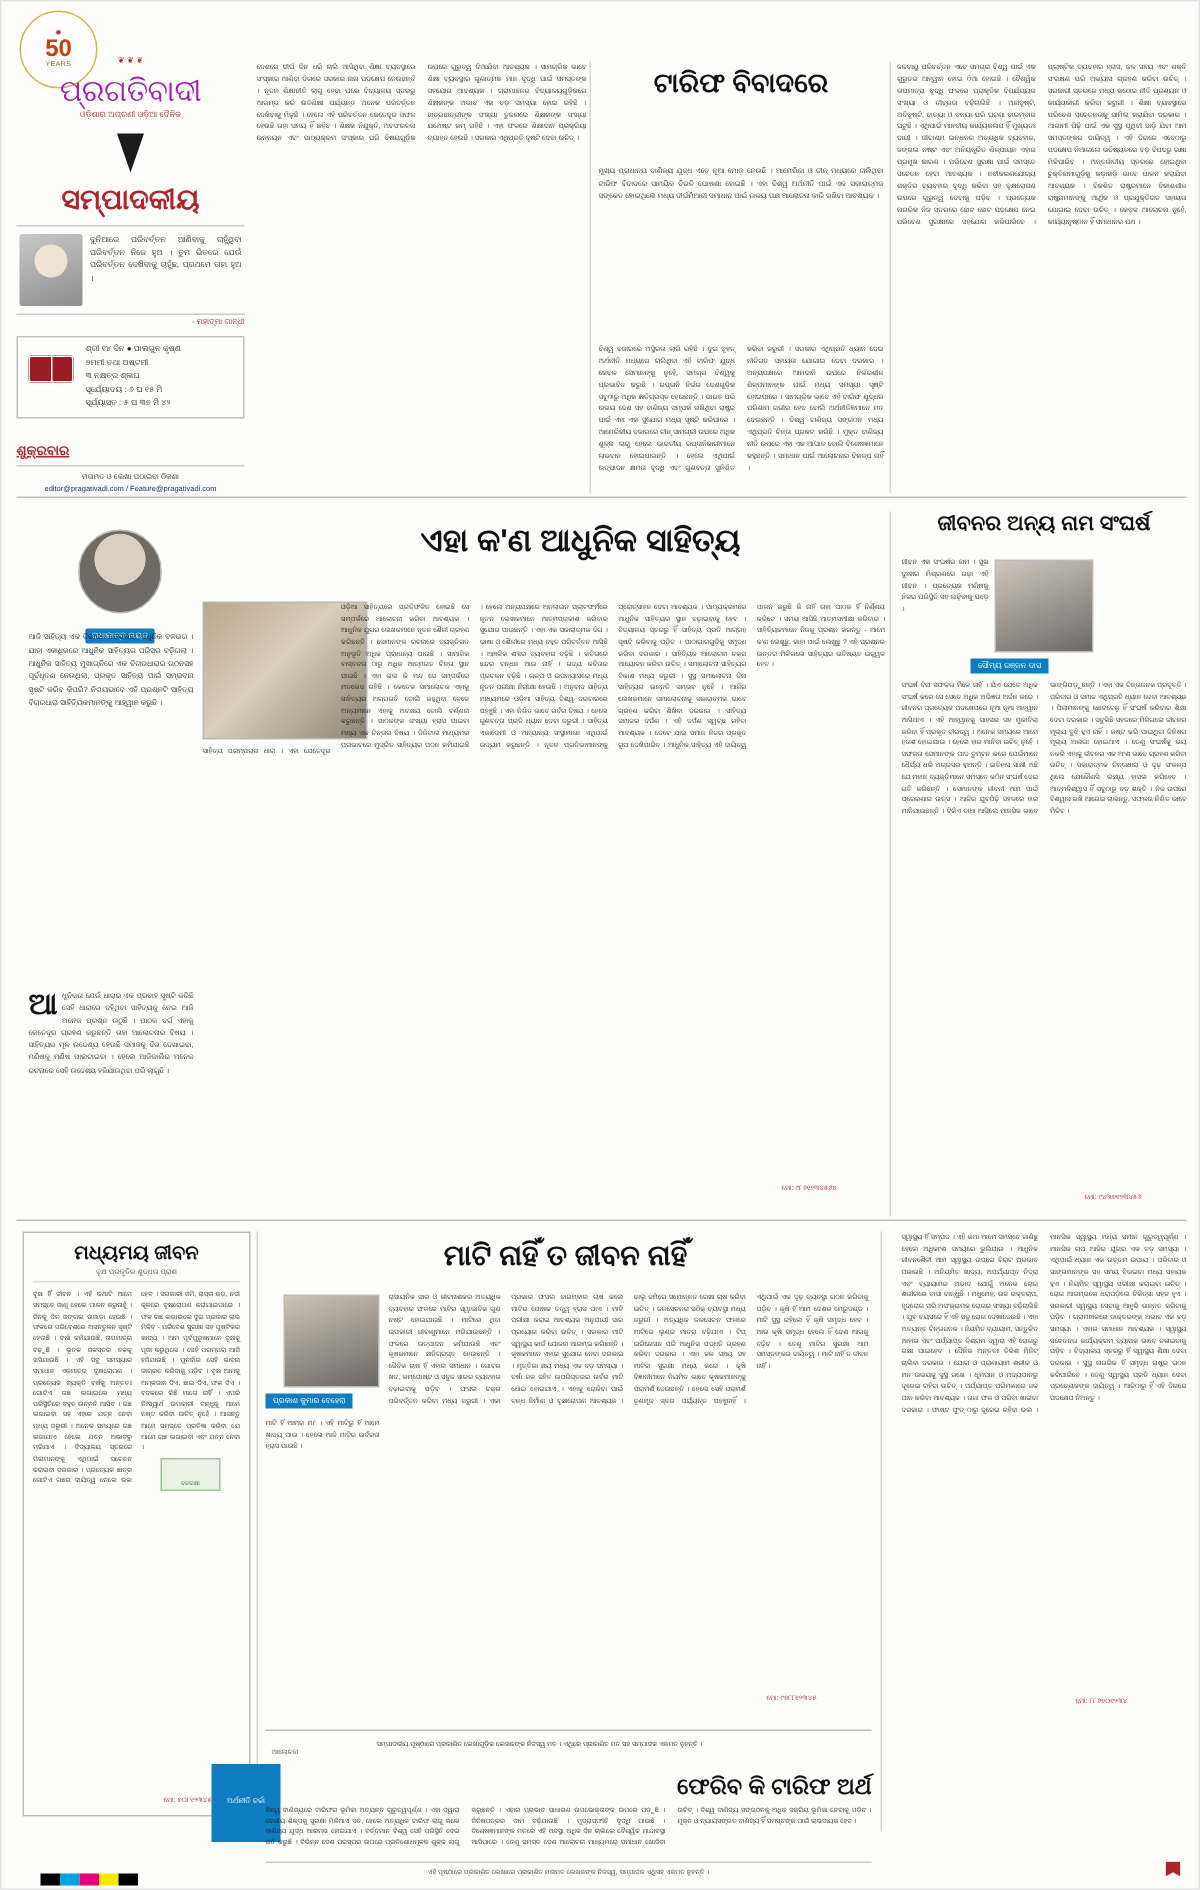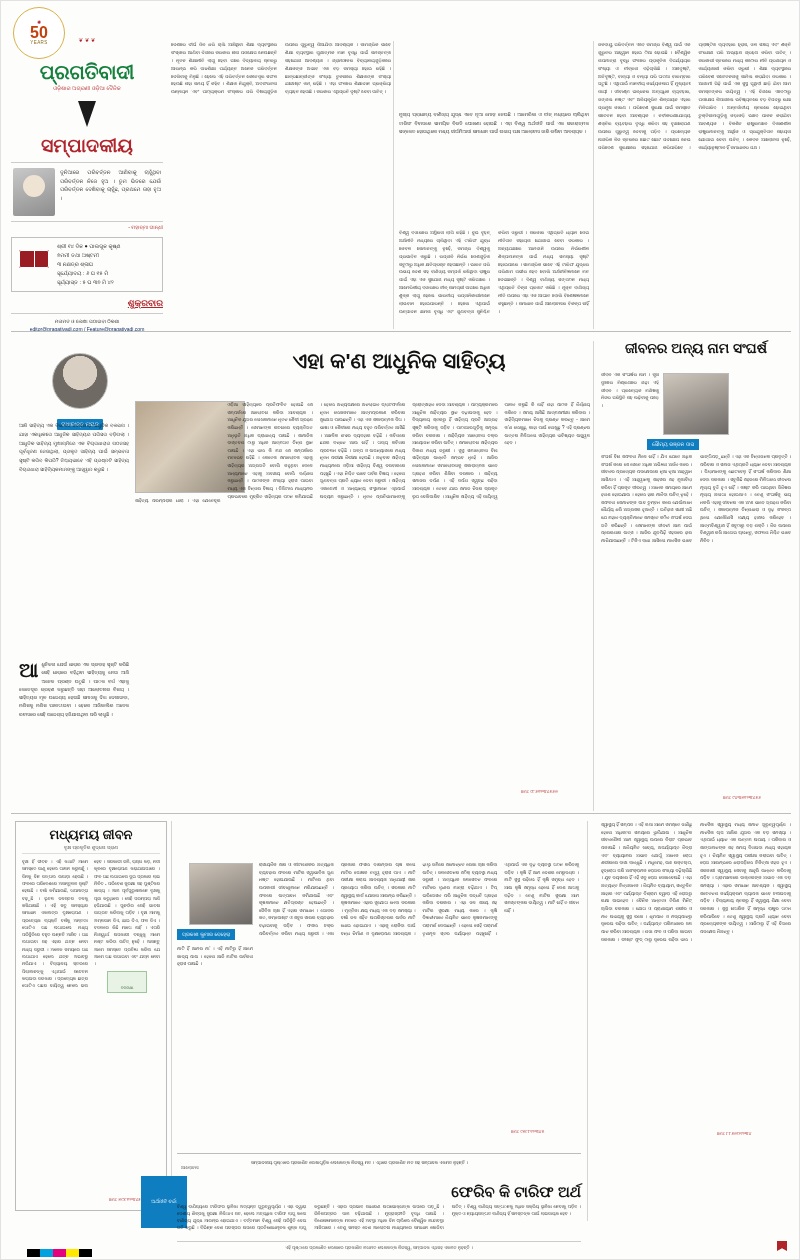--- a/index.html
+++ b/index.html
@@ -64,23 +64,23 @@
   .logo50 .top-ornament { font-size: 5px; color: #b0252c; }
 
   
   .edcol {
     position: absolute;
     top: 36px; left: 10px;
     width: 152px;
   }
   .paper-name {
     text-align: center;
-    font-size: 20px; font-weight: bold; color: #15803d;
+    font-size: 20px; font-weight: normal; color: #a21caf;
     letter-spacing: -.3px;
-    margin: 18px 0 1px;
+    margin: 6px 0 1px;
   }
   .paper-tag {
     text-align: center; font-size: 5.5px; color: #b0252c; margin-bottom: 3px;
   }
   .quill {
     width: 100%; height: 38px;
     display: flex; align-items: center; justify-content: center;
   }
   .quill .nib {
     width: 0; height: 0;
@@ -133,22 +133,22 @@
     box-shadow: inset 0 0 0 1px #fff, inset 0 0 0 2px #9b1d24;
     position: relative;
   }
   .book-ico .book::after {
     content:""; position:absolute; left:50%; top:0; bottom:0;
     width:1px; background:#fff;
   }
   .almanac-lines { font-size: 5.4px; line-height: 1.65; color: #222; }
   .almanac-lines div { white-space: nowrap; }
   .weekday {
-    text-align: right; color: #b0252c; font-size: 9px; font-weight: bold;
-    margin-top: 6px;
+    text-align: left; color: #b0252c; font-size: 9px; font-weight: bold;
+    margin-top: 16px;
     text-decoration: underline;
   }
   .contact {
     border-top: 1px solid #ccc;
     margin-top: 4px; padding-top: 3px;
     font-size: 5px; line-height: 1.6; text-align: center; color: #222;
   }
   .contact .mail { color: #15306b; }
 
   
@@ -180,21 +180,21 @@
     font-size: 4.6px; line-height: 1.72; text-align: justify; color: #1b1b1b;
   }
 
   .rule {
     position: absolute; background: #bdbdbd; height: 1px;
   }
   .vrule { position: absolute; background: #d5d5d5; width: 1px; }
 
   
   .feature-head {
-    position: absolute; top: 348px; left: 198px; width: 400px;
+    position: absolute; top: 348px; left: 186px; width: 400px;
     text-align: center;
     font-size: 21px; font-weight: bold; color: #111;
   }
   .author-box {
     position: absolute; top: 352px; left: 24px; width: 110px;
     text-align: center;
   }
   .author-pic {
     width: 56px; height: 56px; border-radius: 50%;
     margin: 0 auto 3px;
@@ -396,20 +396,21 @@
 
     <div class="contact">
       <div>ମତାମତ ଓ ଲେଖା ପଠାଇବା ଠିକଣା</div>
       <div class="mail">editor@pragativadi.com / Feature@pragativadi.com</div>
     </div>
   </div>
 
   <div class="edtop">ଦେଶରେ ଦୀର୍ଘ ଦିନ ଧରି ଚାଲି ଆସିଥିବା ଶିକ୍ଷା ବ୍ୟବସ୍ଥାରେ ସଂସ୍କାର ଆଣିବା ଦିଗରେ ସରକାର ନାନା ପଦକ୍ଷେପ ନେଉଛନ୍ତି । ନୂତନ ଶିକ୍ଷାନୀତି ଲାଗୁ ହେବା ପରେ ବିଦ୍ୟାଳୟ ସ୍ତରରୁ ଆରମ୍ଭ କରି ଉଚ୍ଚଶିକ୍ଷା ପର୍ଯ୍ୟନ୍ତ ଅନେକ ପରିବର୍ତ୍ତନ ଦେଖିବାକୁ ମିଳୁଛି । ହେଲେ ଏହି ପରିବର୍ତ୍ତନ କେତେଦୂର ସଫଳ ହେଉଛି ତାହା ସମୟ ହିଁ କହିବ । ଶିକ୍ଷକ ନିଯୁକ୍ତି, ଅବସଂରଚନା ଉନ୍ନୟନ ଏବଂ ପାଠ୍ୟକ୍ରମ ସଂସ୍କାର ପରି ବିଷୟଗୁଡ଼ିକ ଉପରେ ଗୁରୁତ୍ୱ ଦିଆଯିବା ଆବଶ୍ୟକ । ସାମଗ୍ରିକ ଭାବେ ଶିକ୍ଷା ବ୍ୟବସ୍ଥାର ଗୁଣାତ୍ମକ ମାନ ବୃଦ୍ଧି ପାଇଁ ସମସ୍ତଙ୍କ ସହଯୋଗ ଆବଶ୍ୟକ । ଗ୍ରାମାଞ୍ଚଳର ବିଦ୍ୟାଳୟଗୁଡ଼ିକରେ ଶିକ୍ଷକଙ୍କ ଅଭାବ ଏକ ବଡ଼ ସମସ୍ୟା ହୋଇ ରହିଛି । ଛାତ୍ରଛାତ୍ରୀଙ୍କ ସଂଖ୍ୟା ତୁଳନାରେ ଶିକ୍ଷକଙ୍କ ସଂଖ୍ୟା ଯଥେଷ୍ଟ କମ୍ ରହିଛି । ଏହା ଫଳରେ ଶିକ୍ଷାଦାନ ପ୍ରକ୍ରିୟା ବ୍ୟାହତ ହେଉଛି । ସରକାର ଏଥିପ୍ରତି ଦୃଷ୍ଟି ଦେବା ଉଚିତ୍ ।</div>
 
   <div class="lead-head">
+    <div class="h1">ଟାରିଫ ବିବାଦରେ</div>
   </div>
   <div class="lead-body">ମୁଖ୍ୟ ପ୍ରାଧାନ୍ୟ ବାଣିଜ୍ୟ ଯୁଦ୍ଧ ଏବେ ନୂଆ ମୋଡ଼ ନେଉଛି । ଆମେରିକା ଓ ଚୀନ୍ ମଧ୍ୟରେ ଚାଲିଥିବା ଟାରିଫ ବିବାଦରେ ସାମୟିକ ବିରତି ଘୋଷଣା ହୋଇଛି । ଏହା ବିଶ୍ୱ ଅର୍ଥନୀତି ପାଇଁ ଏକ ସକାରାତ୍ମକ ସଙ୍କେତ ହୋଇଥିଲେ ମଧ୍ୟ ଦୀର୍ଘମିଆଦୀ ସମାଧାନ ପାଇଁ ଉଭୟ ପକ୍ଷ ଆଲୋଚନା ଜାରି ରଖିବା ଆବଶ୍ୟକ ।</div>
   <div class="lead-body2">ବିଶ୍ୱ ବଜାରରେ ଅସ୍ଥିରତା ଲାଗି ରହିଛି । ଦୁଇ ବୃହତ୍ ଅର୍ଥନୀତି ମଧ୍ୟରେ ଚାଲିଥିବା ଏହି ଟାରିଫ ଯୁଦ୍ଧ କେବଳ ସେମାନଙ୍କୁ ନୁହେଁ, ସମଗ୍ର ବିଶ୍ୱକୁ ପ୍ରଭାବିତ କରୁଛି । ରପ୍ତାନି ନିର୍ଭର ଦେଶଗୁଡ଼ିକ ସବୁଠାରୁ ଅଧିକ କ୍ଷତିଗ୍ରସ୍ତ ହେଉଛନ୍ତି । ଭାରତ ପରି ଉଭୟ ଦେଶ ସହ ବାଣିଜ୍ୟ ସମ୍ପର୍କ ରଖିଥିବା ରାଷ୍ଟ୍ର ପାଇଁ ଏହା ଏକ ସୁଯୋଗ ମଧ୍ୟ ସୃଷ୍ଟି କରିପାରେ । ଆମେରିକୀୟ ବଜାରରେ ଚୀନ୍ ସାମଗ୍ରୀ ଉପରେ ଅଧିକ ଶୁଳ୍କ ଲାଗୁ ହେଲେ ଭାରତୀୟ ରପ୍ତାନିକାରୀମାନେ ଲାଭବାନ ହୋଇପାରନ୍ତି । ହେଲେ ଏଥିପାଇଁ ଉତ୍ପାଦନ କ୍ଷମତା ବୃଦ୍ଧି ଏବଂ ଗୁଣବତ୍ତା ସୁନିଶ୍ଚିତ କରିବା ଜରୁରୀ । ସରକାର ଏଥିପ୍ରତି ଧ୍ୟାନ ଦେଇ ନୀତିଗତ ସହାୟତା ଯୋଗାଇ ଦେବା ଦରକାର । ଅନ୍ୟପକ୍ଷରେ ଆମଦାନି ଉପରେ ନିର୍ଭରଶୀଳ ଶିଳ୍ପମାନଙ୍କ ପାଇଁ ମଧ୍ୟ ସମସ୍ୟା ସୃଷ୍ଟି ହୋଇପାରେ । ସାମଗ୍ରିକ ଭାବେ ଏହି ଟାରିଫ ଯୁଦ୍ଧର ପରିଣାମ ଗଭୀର ହେବ ବୋଲି ଅର୍ଥନୀତିଜ୍ଞମାନେ ମତ ଦେଇଛନ୍ତି । ବିଶ୍ୱ ବାଣିଜ୍ୟ ସଙ୍ଗଠନ ମଧ୍ୟ ଏଥିପ୍ରତି ଚିନ୍ତା ପ୍ରକଟ କରିଛି । ମୁକ୍ତ ବାଣିଜ୍ୟ ନୀତି ଉପରେ ଏହା ଏକ ଆଘାତ ବୋଲି ବିଶେଷଜ୍ଞମାନେ କହୁଛନ୍ତି । ସମାଧାନ ପାଇଁ ଆଲୋଚନାର ବିକଳ୍ପ ନାହିଁ ।</div>
 
   <div class="rightcol-top">ଜଳବାୟୁ ପରିବର୍ତ୍ତନ ଏବେ ସମଗ୍ର ବିଶ୍ୱ ପାଇଁ ଏକ ଗୁରୁତର ଆହ୍ୱାନ ହୋଇ ଠିଆ ହୋଇଛି । ବୈଶ୍ୱିକ ତାପମାତ୍ରା ବୃଦ୍ଧି ଫଳରେ ପ୍ରାକୃତିକ ବିପର୍ଯ୍ୟୟର ସଂଖ୍ୟା ଓ ତୀବ୍ରତା ବଢ଼ିଚାଲିଛି । ଅନାବୃଷ୍ଟି, ଅତିବୃଷ୍ଟି, ବାତ୍ୟା ଓ ବନ୍ୟା ପରି ଘଟଣା ବାରମ୍ବାର ଘଟୁଛି । ଏଥିପାଇଁ ମାନବୀୟ କାର୍ଯ୍ୟକଳାପ ହିଁ ମୁଖ୍ୟତଃ ଦାୟୀ । ଜୀବାଶ୍ମ ଇନ୍ଧନର ଅତ୍ୟଧିକ ବ୍ୟବହାର, ଜଙ୍ଗଲ ନଷ୍ଟ ଏବଂ ଅନିୟନ୍ତ୍ରିତ ଶିଳ୍ପାୟନ ଏହାର ପ୍ରମୁଖ କାରଣ । ପରିବେଶ ସୁରକ୍ଷା ପାଇଁ ସମସ୍ତେ ସଚେତନ ହେବା ଆବଶ୍ୟକ । ନବୀକରଣଯୋଗ୍ୟ ଶକ୍ତିର ବ୍ୟବହାର ବୃଦ୍ଧି କରିବା ସହ ବୃକ୍ଷରୋପଣ ଉପରେ ଗୁରୁତ୍ୱ ଦେବାକୁ ପଡ଼ିବ । ପ୍ରତ୍ୟେକ ନାଗରିକ ନିଜ ସ୍ତରରେ ଛୋଟ ଛୋଟ ପଦକ୍ଷେପ ନେଇ ପରିବେଶ ସୁରକ୍ଷାରେ ସହଯୋଗ କରିପାରିବେ । ପ୍ଲାଷ୍ଟିକ ବ୍ୟବହାର ହ୍ରାସ, ଜଳ ସଞ୍ଚୟ ଏବଂ ଶକ୍ତି ସଂରକ୍ଷଣ ପରି ଅଭ୍ୟାସ ଗ୍ରହଣ କରିବା ଉଚିତ୍ । ସରକାରୀ ସ୍ତରରେ ମଧ୍ୟ କଠୋର ନୀତି ପ୍ରଣୟନ ଓ କାର୍ଯ୍ୟକାରୀ କରିବା ଜରୁରୀ । ଶିକ୍ଷା ବ୍ୟବସ୍ଥାରେ ପରିବେଶ ସଚେତନତାକୁ ସାମିଲ କରାଯିବା ଦରକାର । ଆଗାମୀ ପିଢ଼ି ପାଇଁ ଏକ ସୁସ୍ଥ ପୃଥିବୀ ଛାଡ଼ି ଯିବା ଆମ ସମସ୍ତଙ୍କର ଦାୟିତ୍ୱ । ଏହି ଦିଗରେ ଏବେଠାରୁ ପଦକ୍ଷେପ ନିଆଗଲେ ଭବିଷ୍ୟତରେ ବଡ଼ ବିପଦରୁ ରକ୍ଷା ମିଳିପାରିବ । ଅନ୍ତର୍ଜାତୀୟ ସ୍ତରରେ ହୋଇଥିବା ଚୁକ୍ତିନାମାଗୁଡ଼ିକୁ କଡ଼ାକଡ଼ି ଭାବେ ପାଳନ କରାଯିବା ଆବଶ୍ୟକ । ବିକଶିତ ରାଷ୍ଟ୍ରମାନେ ବିକାଶଶୀଳ ରାଷ୍ଟ୍ରମାନଙ୍କୁ ଆର୍ଥିକ ଓ ପ୍ରଯୁକ୍ତିଗତ ସହାୟତା ଯୋଗାଇ ଦେବା ଉଚିତ୍ । କେବଳ ଆଲୋଚନା ନୁହେଁ, କାର୍ଯ୍ୟାନୁଷ୍ଠାନ ହିଁ ସମାଧାନର ପଥ ।</div>
 
   <div class="rule" style="top:330px; left:10px; width:780px;"></div>
   <div class="vrule" style="top:40px; left:392px; height:288px;"></div>
   <div class="vrule" style="top:40px; left:592px; height:288px;"></div>
   <div class="vrule" style="top:340px; left:592px; height:470px;"></div>
@@ -445,20 +446,21 @@
     <div class="sub">ବୃକ୍ଷ ପ୍ରକୃତିର ଶୁଦ୍ଧତା ପ୍ରାଣ</div>
     <div class="txt">
       <span>ବୃକ୍ଷ ହିଁ ଜୀବନ । ଏହି କଥାଟି ଆମେ ସମସ୍ତେ ଜାଣୁ ହେଲେ ପାଳନ କରୁନାହୁଁ । ଦିନକୁ ଦିନ ଜଙ୍ଗଲ ଉଜାଡ଼ା ହେଉଛି । ଫଳରେ ପରିବେଶରେ ଅସନ୍ତୁଳନ ସୃଷ୍ଟି ହେଉଛି । ବର୍ଷା କମିଯାଉଛି, ତାପମାତ୍ରା ବଢ଼ୁଛି । ଭୂତଳ ଜଳସ୍ତର ତଳକୁ ଖସିଯାଉଛି । ଏହି ସବୁ ସମସ୍ୟାର ସମାଧାନ ଏକମାତ୍ର ବୃକ୍ଷରୋପଣ । ପ୍ରତ୍ୟେକ ବ୍ୟକ୍ତି ବର୍ଷକୁ ଅନ୍ତତଃ ଗୋଟିଏ ଗଛ ଲଗାଇଲେ ମଧ୍ୟ ପରିସ୍ଥିତିରେ ବହୁତ ଉନ୍ନତି ଆସିବ । ଗଛ ଲଗାଇବା ସହ ଏହାର ଯତ୍ନ ନେବା ମଧ୍ୟ ଜରୁରୀ । ଅନେକ ସମୟରେ ଗଛ ଲଗାଯାଏ ହେଲେ ଯତ୍ନ ଅଭାବରୁ ମରିଯାଏ । ବିଦ୍ୟାଳୟ ସ୍ତରରେ ପିଲାମାନଙ୍କୁ ଏଥିପାଇଁ ସଚେତନ କରାଇବା ଦରକାର । ପ୍ରତ୍ୟେକ ଛାତ୍ର ଗୋଟିଏ ଗଛର ଦାୟିତ୍ୱ ନେଲେ ଭଲ ହେବ । ସରକାରୀ ଜମି, ରାସ୍ତା କଡ଼, ନଦୀ କୂଳରେ ବୃକ୍ଷରୋପଣ କରାଯାଇପାରେ । ଫଳ ଗଛ ଲଗାଇଲେ ଦୁଇ ପ୍ରକାର ଲାଭ ମିଳିବ - ପରିବେଶ ସୁରକ୍ଷା ସହ ପୁଷ୍ଟିକର ଖାଦ୍ୟ । ଆମ ପୂର୍ବପୁରୁଷମାନେ ବୃକ୍ଷକୁ ପୂଜା କରୁଥିଲେ । ସେହି ପରମ୍ପରା ଆଜି ହଜିଯାଉଛି । ପୁନର୍ବାର ସେହି ଭାବନା ଜାଗ୍ରତ କରିବାକୁ ପଡ଼ିବ । ବୃକ୍ଷ ଆମକୁ ଅମ୍ଳଜାନ ଦିଏ, ଛାଇ ଦିଏ, ଫଳ ଦିଏ । ବଦଳରେ କିଛି ମାଗେ ନାହିଁ । ଏପରି ନିଃସ୍ୱାର୍ଥ ଉପକାରୀ ବନ୍ଧୁକୁ ଆମେ ନଷ୍ଟ କରିବା ଉଚିତ୍ ନୁହେଁ । ଆସନ୍ତୁ ଆମେ ସମସ୍ତେ ପ୍ରତିଜ୍ଞା କରିବା ଯେ ଆମେ ଗଛ ଲଗାଇବା ଏବଂ ଯତ୍ନ ନେବା ।</span>
       <div class="ml-logo">
           <span>ବନରକ୍ଷା</span>
         </div>
     </div>
   </div>
   <div class="credit" style="top:1196px; left:108px;">ମୋ: ୭୦୮୧୨୩୪୫୬</div>
 
+  <div class="bm-head">ମାଟି ନାହିଁ ତ ଜୀବନ ନାହିଁ</div>
   <div class="bm-pic"></div>
   <span class="bm-name">ପ୍ରକାଶ କୁମାର ବେହେରା</span>
   <div class="bm-cols-left">ମାଟି ହିଁ ଆମର ମା' । ଏହି ମାଟିରୁ ହିଁ ଆମେ ଖାଦ୍ୟ ପାଉ । ହେଲେ ଆଜି ମାଟିର ଉର୍ବରତା ହ୍ରାସ ପାଉଛି ।</div>
   <div class="bm-cols">ରାସାୟନିକ ସାର ଓ କୀଟନାଶକର ଅତ୍ୟଧିକ ବ୍ୟବହାର ଫଳରେ ମାଟିର ସ୍ୱାଭାବିକ ଗୁଣ ନଷ୍ଟ ହୋଇଯାଉଛି । ମାଟିରେ ଥିବା ଉପକାରୀ ଜୀବାଣୁମାନେ ମରିଯାଉଛନ୍ତି । ଫଳରେ ଉତ୍ପାଦନ କମିଯାଉଛି ଏବଂ କୃଷକମାନେ କ୍ଷତିଗ୍ରସ୍ତ ହେଉଛନ୍ତି । ଜୈବିକ ଚାଷ ହିଁ ଏହାର ସମାଧାନ । ଗୋବର ଖତ, କମ୍ପୋଷ୍ଟ ଓ ସବୁଜ ସାରର ବ୍ୟବହାର ବଢ଼ାଇବାକୁ ପଡ଼ିବ । ଫସଲ ଚକ୍ର ପରିବର୍ତ୍ତନ କରିବା ମଧ୍ୟ ଜରୁରୀ । ଏକା ପ୍ରକାର ଫସଲ ବାରମ୍ବାର ଚାଷ କଲେ ମାଟିର ପୋଷକ ତତ୍ତ୍ୱ ହ୍ରାସ ପାଏ । ମାଟି ପରୀକ୍ଷା କରାଇ ଆବଶ୍ୟକ ଅନୁଯାୟୀ ସାର ପ୍ରୟୋଗ କରିବା ଉଚିତ୍ । ସରକାର ମାଟି ସ୍ୱାସ୍ଥ୍ୟ କାର୍ଡ ଯୋଜନା ଆରମ୍ଭ କରିଛନ୍ତି । କୃଷକମାନେ ଏହାର ସୁଯୋଗ ନେବା ଦରକାର । ମୃତ୍ତିକା କ୍ଷୟ ମଧ୍ୟ ଏକ ବଡ଼ ସମସ୍ୟା । ବର୍ଷା ଜଳ ସହିତ ଉପରିସ୍ତରର ଉର୍ବର ମାଟି ଧୋଇ ହୋଇଯାଏ । ଏହାକୁ ରୋକିବା ପାଇଁ ବନ୍ଧ ନିର୍ମାଣ ଓ ବୃକ୍ଷରୋପଣ ଆବଶ୍ୟକ । ଢାଲୁ ଜମିରେ ସମୋନ୍ନତ ରେଖା ଚାଷ କରିବା ଉଚିତ୍ । ଜଳସେଚନର ସଠିକ୍ ବ୍ୟବସ୍ଥା ମଧ୍ୟ ଜରୁରୀ । ଅତ୍ୟଧିକ ଜଳସେଚନ ଫଳରେ ମାଟିରେ ଲୁଣର ମାତ୍ରା ବଢ଼ିଯାଏ । ଟିପ୍ ଇରିଗେସନ ପରି ଆଧୁନିକ ପଦ୍ଧତି ଗ୍ରହଣ କରିବା ଦରକାର । ଏହା ଜଳ ସଞ୍ଚୟ ସହ ମାଟିର ସୁରକ୍ଷା ମଧ୍ୟ କରେ । କୃଷି ବିଜ୍ଞାନୀମାନେ ନିୟମିତ ଭାବେ କୃଷକମାନଙ୍କୁ ପରାମର୍ଶ ଦେଉଛନ୍ତି । ହେଲେ ସେହି ପରାମର୍ଶ ତୃଣମୂଳ ସ୍ତର ପର୍ଯ୍ୟନ୍ତ ପହଞ୍ଚୁନାହିଁ । ଏଥିପାଇଁ ଏକ ଦୃଢ଼ ବ୍ୟବସ୍ଥା ଗଠନ କରିବାକୁ ପଡ଼ିବ । କୃଷି ହିଁ ଆମ ଦେଶର ମେରୁଦଣ୍ଡ । ମାଟି ସୁସ୍ଥ ରହିଲେ ହିଁ କୃଷି ସମୃଦ୍ଧ ହେବ । ଆଉ କୃଷି ସମୃଦ୍ଧ ହେଲେ ହିଁ ଦେଶ ଆଗକୁ ବଢ଼ିବ । ତେଣୁ ମାଟିର ସୁରକ୍ଷା ଆମ ସମସ୍ତଙ୍କର ଦାୟିତ୍ୱ । ମାଟି ନାହିଁ ତ ଜୀବନ ନାହିଁ ।</div>
   <div class="credit" style="top:1128px; left:510px;">ମୋ: ୯୭୮୮୧୨୩୪୫</div>
 
   <div class="br-col">ସ୍ୱାସ୍ଥ୍ୟ ହିଁ ସମ୍ପଦ । ଏହି କଥା ଆମେ ସମସ୍ତେ ଜାଣିଛୁ ହେଲେ ଅଧିକାଂଶ ସମୟରେ ଭୁଲିଯାଉ । ଆଧୁନିକ ଜୀବନଶୈଳୀ ଆମ ସ୍ୱାସ୍ଥ୍ୟ ଉପରେ ବିରାଟ ପ୍ରଭାବ ପକାଉଛି । ଅନିୟମିତ ଖାଦ୍ୟ, ଅପର୍ଯ୍ୟାପ୍ତ ନିଦ୍ରା ଏବଂ ବ୍ୟାୟାମର ଅଭାବ ଯୋଗୁଁ ଅନେକ ରୋଗ ଶରୀରରେ ବାସା ବାନ୍ଧୁଛି । ମଧୁମେହ, ଉଚ୍ଚ ରକ୍ତଚାପ, ହୃଦ୍‌ରୋଗ ପରି ଅସଂକ୍ରାମକ ରୋଗର ସଂଖ୍ୟା ବଢ଼ିଚାଲିଛି । ଯୁବ ବୟସରେ ହିଁ ଏହି ସବୁ ରୋଗ ଦେଖାଦେଉଛି । ଏହା ଅତ୍ୟନ୍ତ ଚିନ୍ତାଜନକ । ନିୟମିତ ବ୍ୟାୟାମ, ସନ୍ତୁଳିତ ଆହାର ଏବଂ ପର୍ଯ୍ୟାପ୍ତ ବିଶ୍ରାମ ଦ୍ୱାରା ଏହି ରୋଗରୁ ରକ୍ଷା ପାଇହେବ । ଦୈନିକ ଅନ୍ତତଃ ତିରିଶ ମିନିଟ୍ ଚାଲିବା ଦରକାର । ଯୋଗ ଓ ପ୍ରାଣାୟାମ ଶରୀର ଓ ମନ ଉଭୟକୁ ସୁସ୍ଥ ରଖେ । ଧୂମପାନ ଓ ମଦ୍ୟପାନରୁ ଦୂରେଇ ରହିବା ଉଚିତ୍ । ପର୍ଯ୍ୟାପ୍ତ ପରିମାଣରେ ଜଳ ପାନ କରିବା ଆବଶ୍ୟକ । ତାଜା ଫଳ ଓ ପରିବା ଖାଇବା ଦରକାର । ଫାଷ୍ଟ ଫୁଡ୍ ଠାରୁ ଦୂରେଇ ରହିବା ଭଲ । ମାନସିକ ସ୍ୱାସ୍ଥ୍ୟ ମଧ୍ୟ ସମାନ ଗୁରୁତ୍ୱପୂର୍ଣ୍ଣ । ମାନସିକ ଚାପ ଆଜିର ଯୁଗର ଏକ ବଡ଼ ସମସ୍ୟା । ଏଥିପାଇଁ ଧ୍ୟାନ ଏକ ଉତ୍ତମ ଉପାୟ । ପରିବାର ଓ ସାଙ୍ଗମାନଙ୍କ ସହ ସମୟ ବିତାଇବା ମଧ୍ୟ ସହାୟକ ହୁଏ । ନିୟମିତ ସ୍ୱାସ୍ଥ୍ୟ ପରୀକ୍ଷା କରାଇବା ଉଚିତ୍ । ରୋଗ ଆରମ୍ଭରେ ଧରାପଡ଼ିଲେ ଚିକିତ୍ସା ସହଜ ହୁଏ । ସରକାରୀ ସ୍ୱାସ୍ଥ୍ୟ ସେବାକୁ ଆହୁରି ଉନ୍ନତ କରିବାକୁ ପଡ଼ିବ । ଗ୍ରାମାଞ୍ଚଳରେ ଡାକ୍ତରଙ୍କ ଅଭାବ ଏକ ବଡ଼ ସମସ୍ୟା । ଏହାର ସମାଧାନ ଆବଶ୍ୟକ । ସ୍ୱାସ୍ଥ୍ୟ ସଚେତନତା କାର୍ଯ୍ୟକ୍ରମ ବ୍ୟାପକ ଭାବେ ଚଳାଇବାକୁ ପଡ଼ିବ । ବିଦ୍ୟାଳୟ ସ୍ତରରୁ ହିଁ ସ୍ୱାସ୍ଥ୍ୟ ଶିକ୍ଷା ଦେବା ଦରକାର । ସୁସ୍ଥ ନାଗରିକ ହିଁ ସମୃଦ୍ଧ ରାଷ୍ଟ୍ର ଗଠନ କରିପାରିବେ । ତେଣୁ ସ୍ୱାସ୍ଥ୍ୟ ପ୍ରତି ଧ୍ୟାନ ଦେବା ପ୍ରତ୍ୟେକଙ୍କ ଦାୟିତ୍ୱ । ଆଜିଠାରୁ ହିଁ ଏହି ଦିଗରେ ପଦକ୍ଷେପ ନିଅନ୍ତୁ ।</div>
   <div class="credit" style="top:1130px; left:716px;">ମୋ: ୮୮୬୭୦୧୨୩୪</div>
 
   <div class="fs-tag">ଆଲୋଚନା</div>

